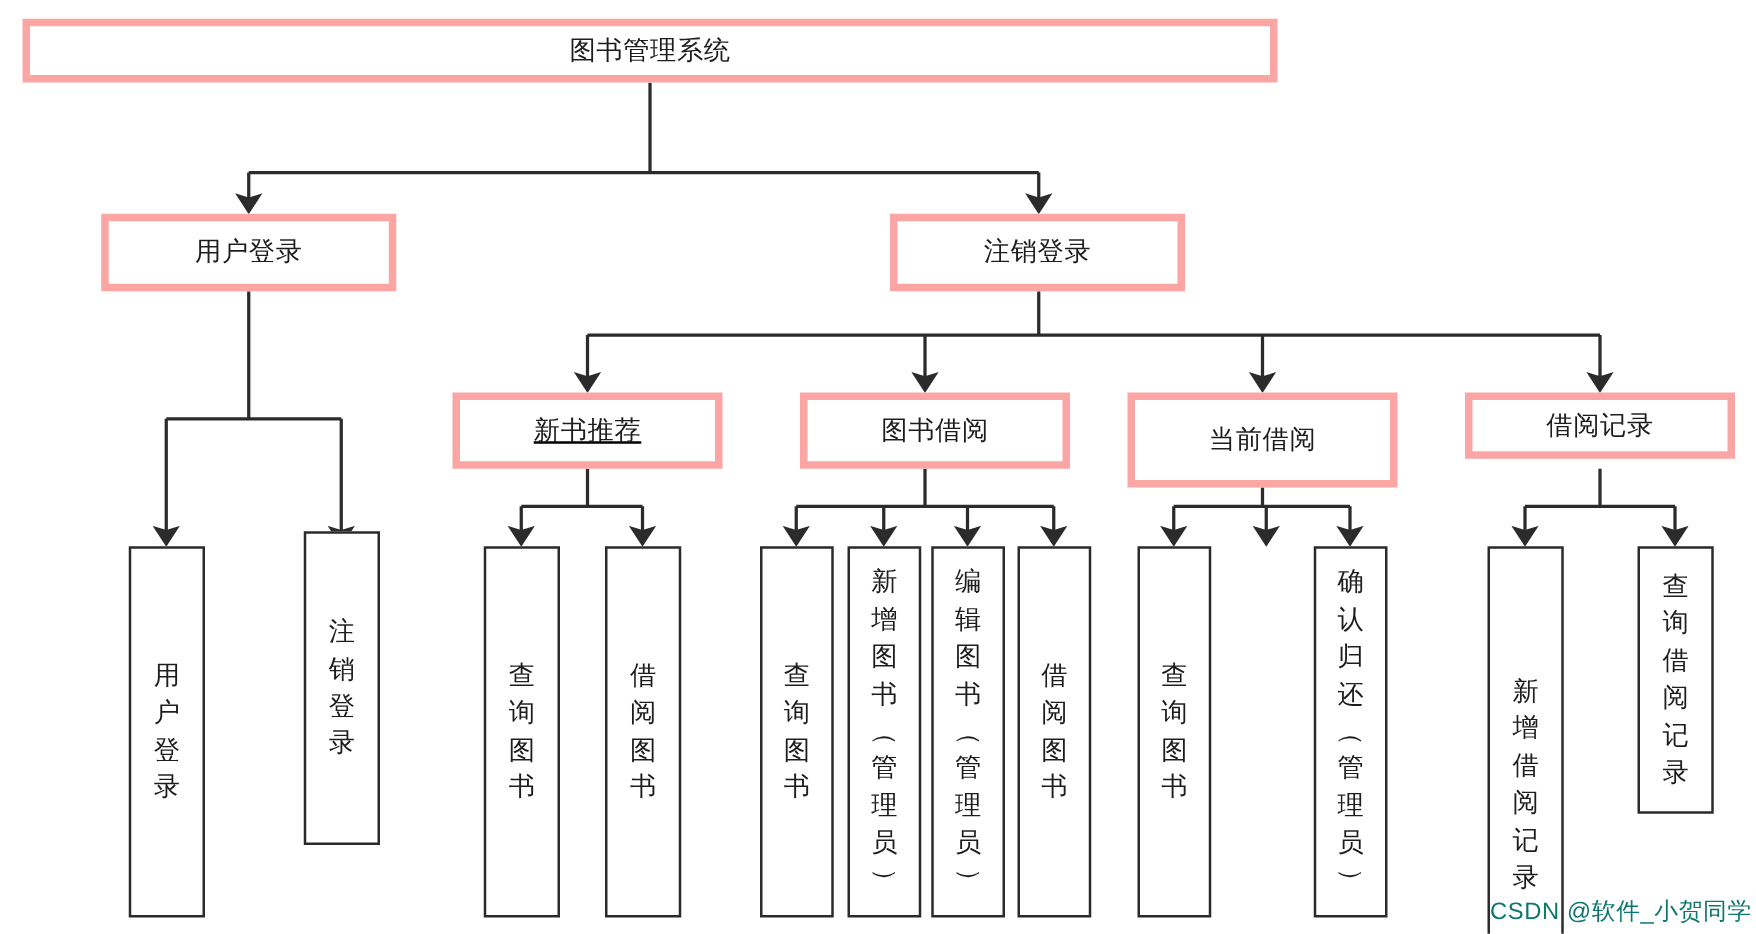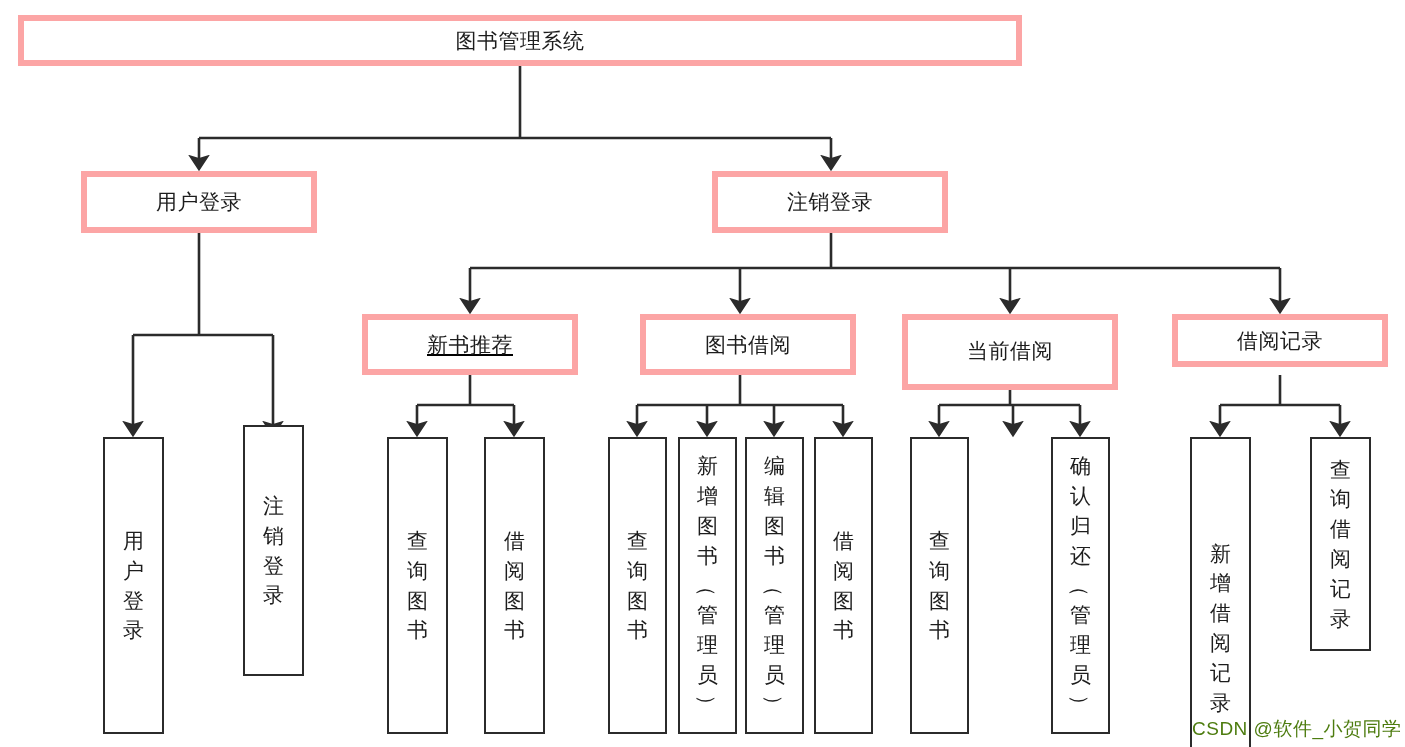--- a/index.html
+++ b/index.html
@@ -59,21 +59,21 @@
     color: #1d1d1d;
     line-height: 1.42;
     letter-spacing: 0px;
     text-align: center;
     width: 1em;
     word-break: break-all;
     white-space: normal;
   }
   .watermark {
     position: absolute;
-    color: #4d7c0f;
+    color: #0f766e;
     font-size: 19px;
     white-space: nowrap;
     letter-spacing: 0.5px;
     pointer-events: none;
   }
 </style>
 </head>
 <body>
 
 <div id="diagram-root">

